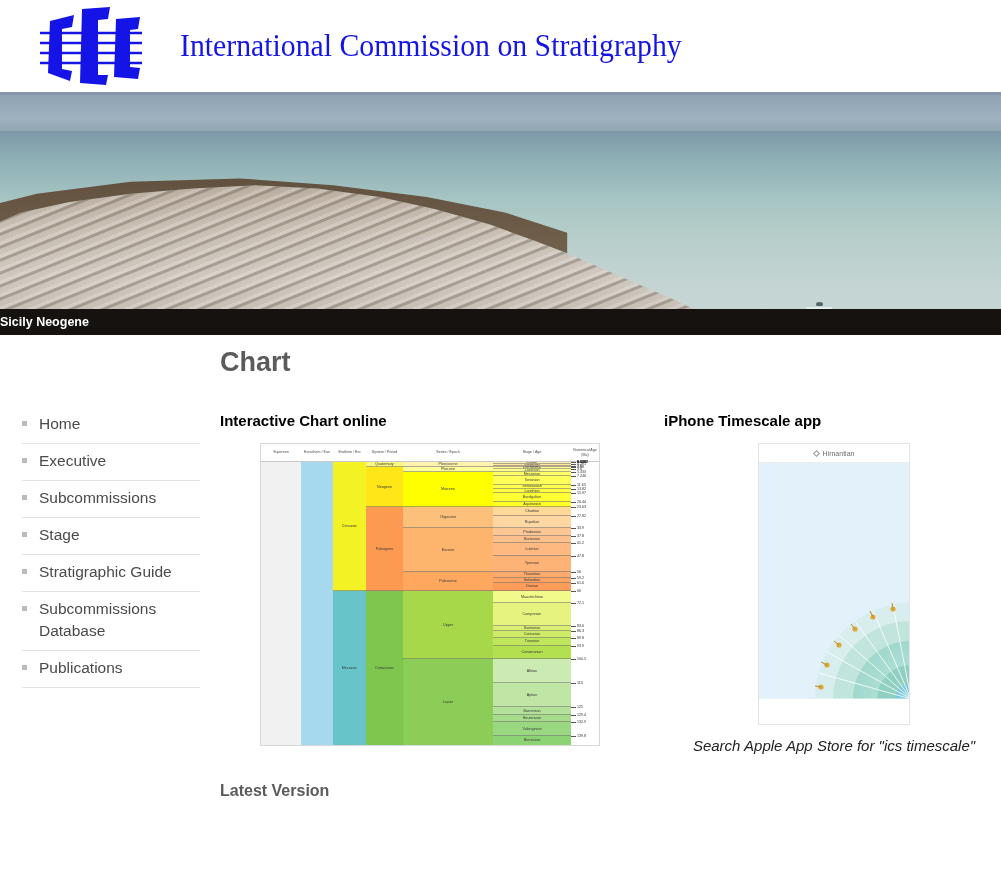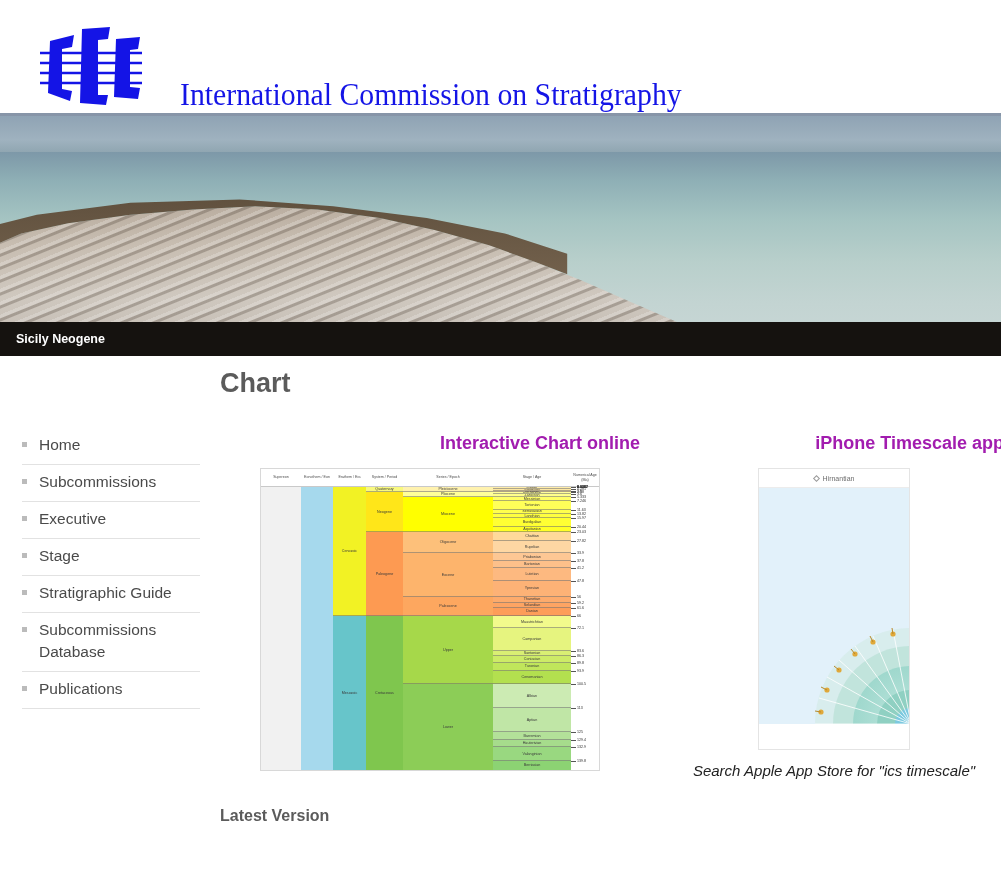--- a/index.html
+++ b/index.html
@@ -8,24 +8,24 @@
     margin: 0; padding: 0;
     width: 1001px; height: 883px;
     background: #ffffff;
     font-family: "Liberation Sans", sans-serif;
     overflow: hidden;
   }
 
   
   #site-header {
     position: relative;
-    height: 116px;
+    height: 95px;
     background: #ffffff;
     display: flex;
-    align-items: flex-end;
+    align-items: center;
     border-bottom: 3px solid #8795a8;
   }
   #logo-wrap {
     width: 180px;
     height: 95px;
     display: flex;
     align-items: center;
     justify-content: center;
     flex: 0 0 180px;
   }
@@ -107,28 +107,27 @@
     width: 780px; height: 170px;
     clip-path: polygon(0% 30%, 4% 22%, 10% 16%, 18% 11%, 26% 8%, 34% 6%, 42% 8%,
                        50% 13%, 57% 20%, 64% 29%, 70% 39%, 74% 46%,
                        74% 34%, 66% 22%, 56% 13%, 44% 6%, 32% 2%, 18% 4%, 6% 11%, 0% 18%);
     background: linear-gradient(to bottom, #5b4733 0%, #6b5640 45%, #8c7457 100%);
     opacity: 0.92;
   }
   #banner-caption {
     position: absolute;
     left: 0; bottom: 0;
-    width: 1001px; height: 34px;
+    width: 1001px; height: 26px;
     background: #15120f;
     color: #ffffff;
     font-size: 12.5px;
     font-weight: 600;
     display: flex;
     align-items: center;
-    padding-left: 16px;
   }
 
   
   #page-body {
     display: flex;
     width: 1001px;
     height: 522px;
     background: #ffffff;
   }
   #sidebar {
@@ -170,24 +169,24 @@
     color: #5b5b5b;
     margin: 0;
     padding: 12px 0 0 2px;
   }
   #panels {
     display: flex;
     margin-top: 34px;
     padding-left: 2px;
   }
   .panel-heading {
-    font-size: 18px;
+    font-size: 15px;
     font-weight: bold;
-    color: #a21caf;
-    text-align: right;
+    color: #000000;
+    text-align: left;
   }
   #panel-chart { width: 420px; }
   #panel-app { width: 340px; margin-left: 24px; }
 
   
   #chart-figure {
     margin: 14px auto 0 auto;
     width: 340px;
     height: 303px;
     border: 1px solid #d8d8d8;
@@ -372,25 +371,25 @@
 
 <div id="page-body">
 
   <nav id="sidebar">
     <div class="nav-item">
       <span class="nav-bullet"></span>
       <span class="nav-label">Home</span>
     </div>
     <div class="nav-item">
       <span class="nav-bullet"></span>
+      <span class="nav-label">Executive</span>
+    </div>
+    <div class="nav-item">
+      <span class="nav-bullet"></span>
       <span class="nav-label">Subcommissions</span>
-    </div>
-    <div class="nav-item">
-      <span class="nav-bullet"></span>
-      <span class="nav-label">Executive</span>
     </div>
     <div class="nav-item">
       <span class="nav-bullet"></span>
       <span class="nav-label">Stage</span>
     </div>
     <div class="nav-item">
       <span class="nav-bullet"></span>
       <span class="nav-label">Stratigraphic Guide</span>
     </div>
     <div class="nav-item">

